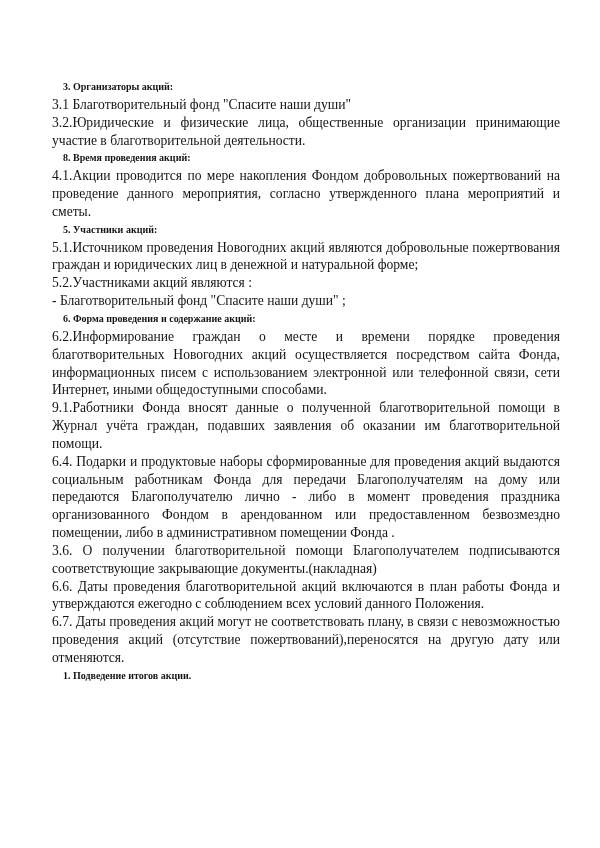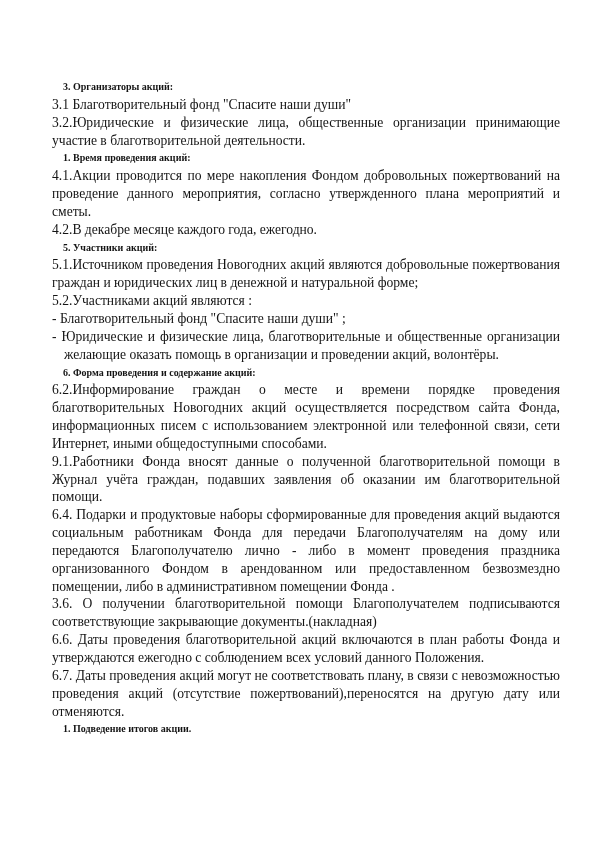--- a/index.html
+++ b/index.html
@@ -65,35 +65,33 @@
 
 <div class="page">
   <div class="doc-body">
 
     <p class="heading">3. Организаторы акций:</p>
 
     <p class="para normal-last">3.1 Благотворительный фонд "Спасите наши души"</p>
 
     <p class="para normal-last">3.2.Юридические и физические лица, общественные организации принимающие участие в благотворительной деятельности.</p>
 
-    <p class="heading">1. Время проведения акций:</p>
+    <p class="heading">8. Время проведения акций:</p>
 
     <p class="para normal-last">4.1.Акции проводится по мере накопления Фондом добровольных пожертвований на проведение данного мероприятия, согласно утвержденного плана мероприятий и сметы.</p>
 
-    <p class="para normal-last">4.2.В декабре месяце каждого года, ежегодно.</p>
 
     <p class="heading">5. Участники акций:</p>
 
     <p class="para normal-last">5.1.Источником проведения Новогодних акций являются добровольные пожертвования граждан и юридических лиц в денежной и натуральной форме;</p>
 
     <p class="para normal-last">5.2.Участниками акций являются :</p>
 
     <p class="dash-item normal-last">- Благотворительный фонд "Спасите наши души" ;</p>
 
-    <p class="dash-item normal-last">- Юридические и физические лица, благотворительные и общественные организации желающие оказать помощь в организации и проведении акций, волонтёры.</p>
 
     <p class="heading">6. Форма проведения и содержание акций:</p>
 
 
     <p class="para normal-last">6.2.Информирование граждан о месте и времени порядке проведения благотворительных Новогодних акций осуществляется посредством сайта Фонда, информационных писем с использованием электронной или телефонной связи, сети Интернет, иными общедоступными способами.</p>
 
     <p class="para normal-last">9.1.Работники Фонда вносят данные о полученной благотворительной помощи в Журнал учёта граждан, подавших заявления об оказании им благотворительной помощи.</p>
 
     <p class="para normal-last">6.4. Подарки и продуктовые наборы сформированные для проведения акций выдаются социальным работникам Фонда для передачи Благополучателям на дому или передаются Благополучателю лично - либо в момент проведения праздника организованного Фондом в арендованном или предоставленном безвозмездно помещении, либо в административном помещении Фонда .</p>
 

